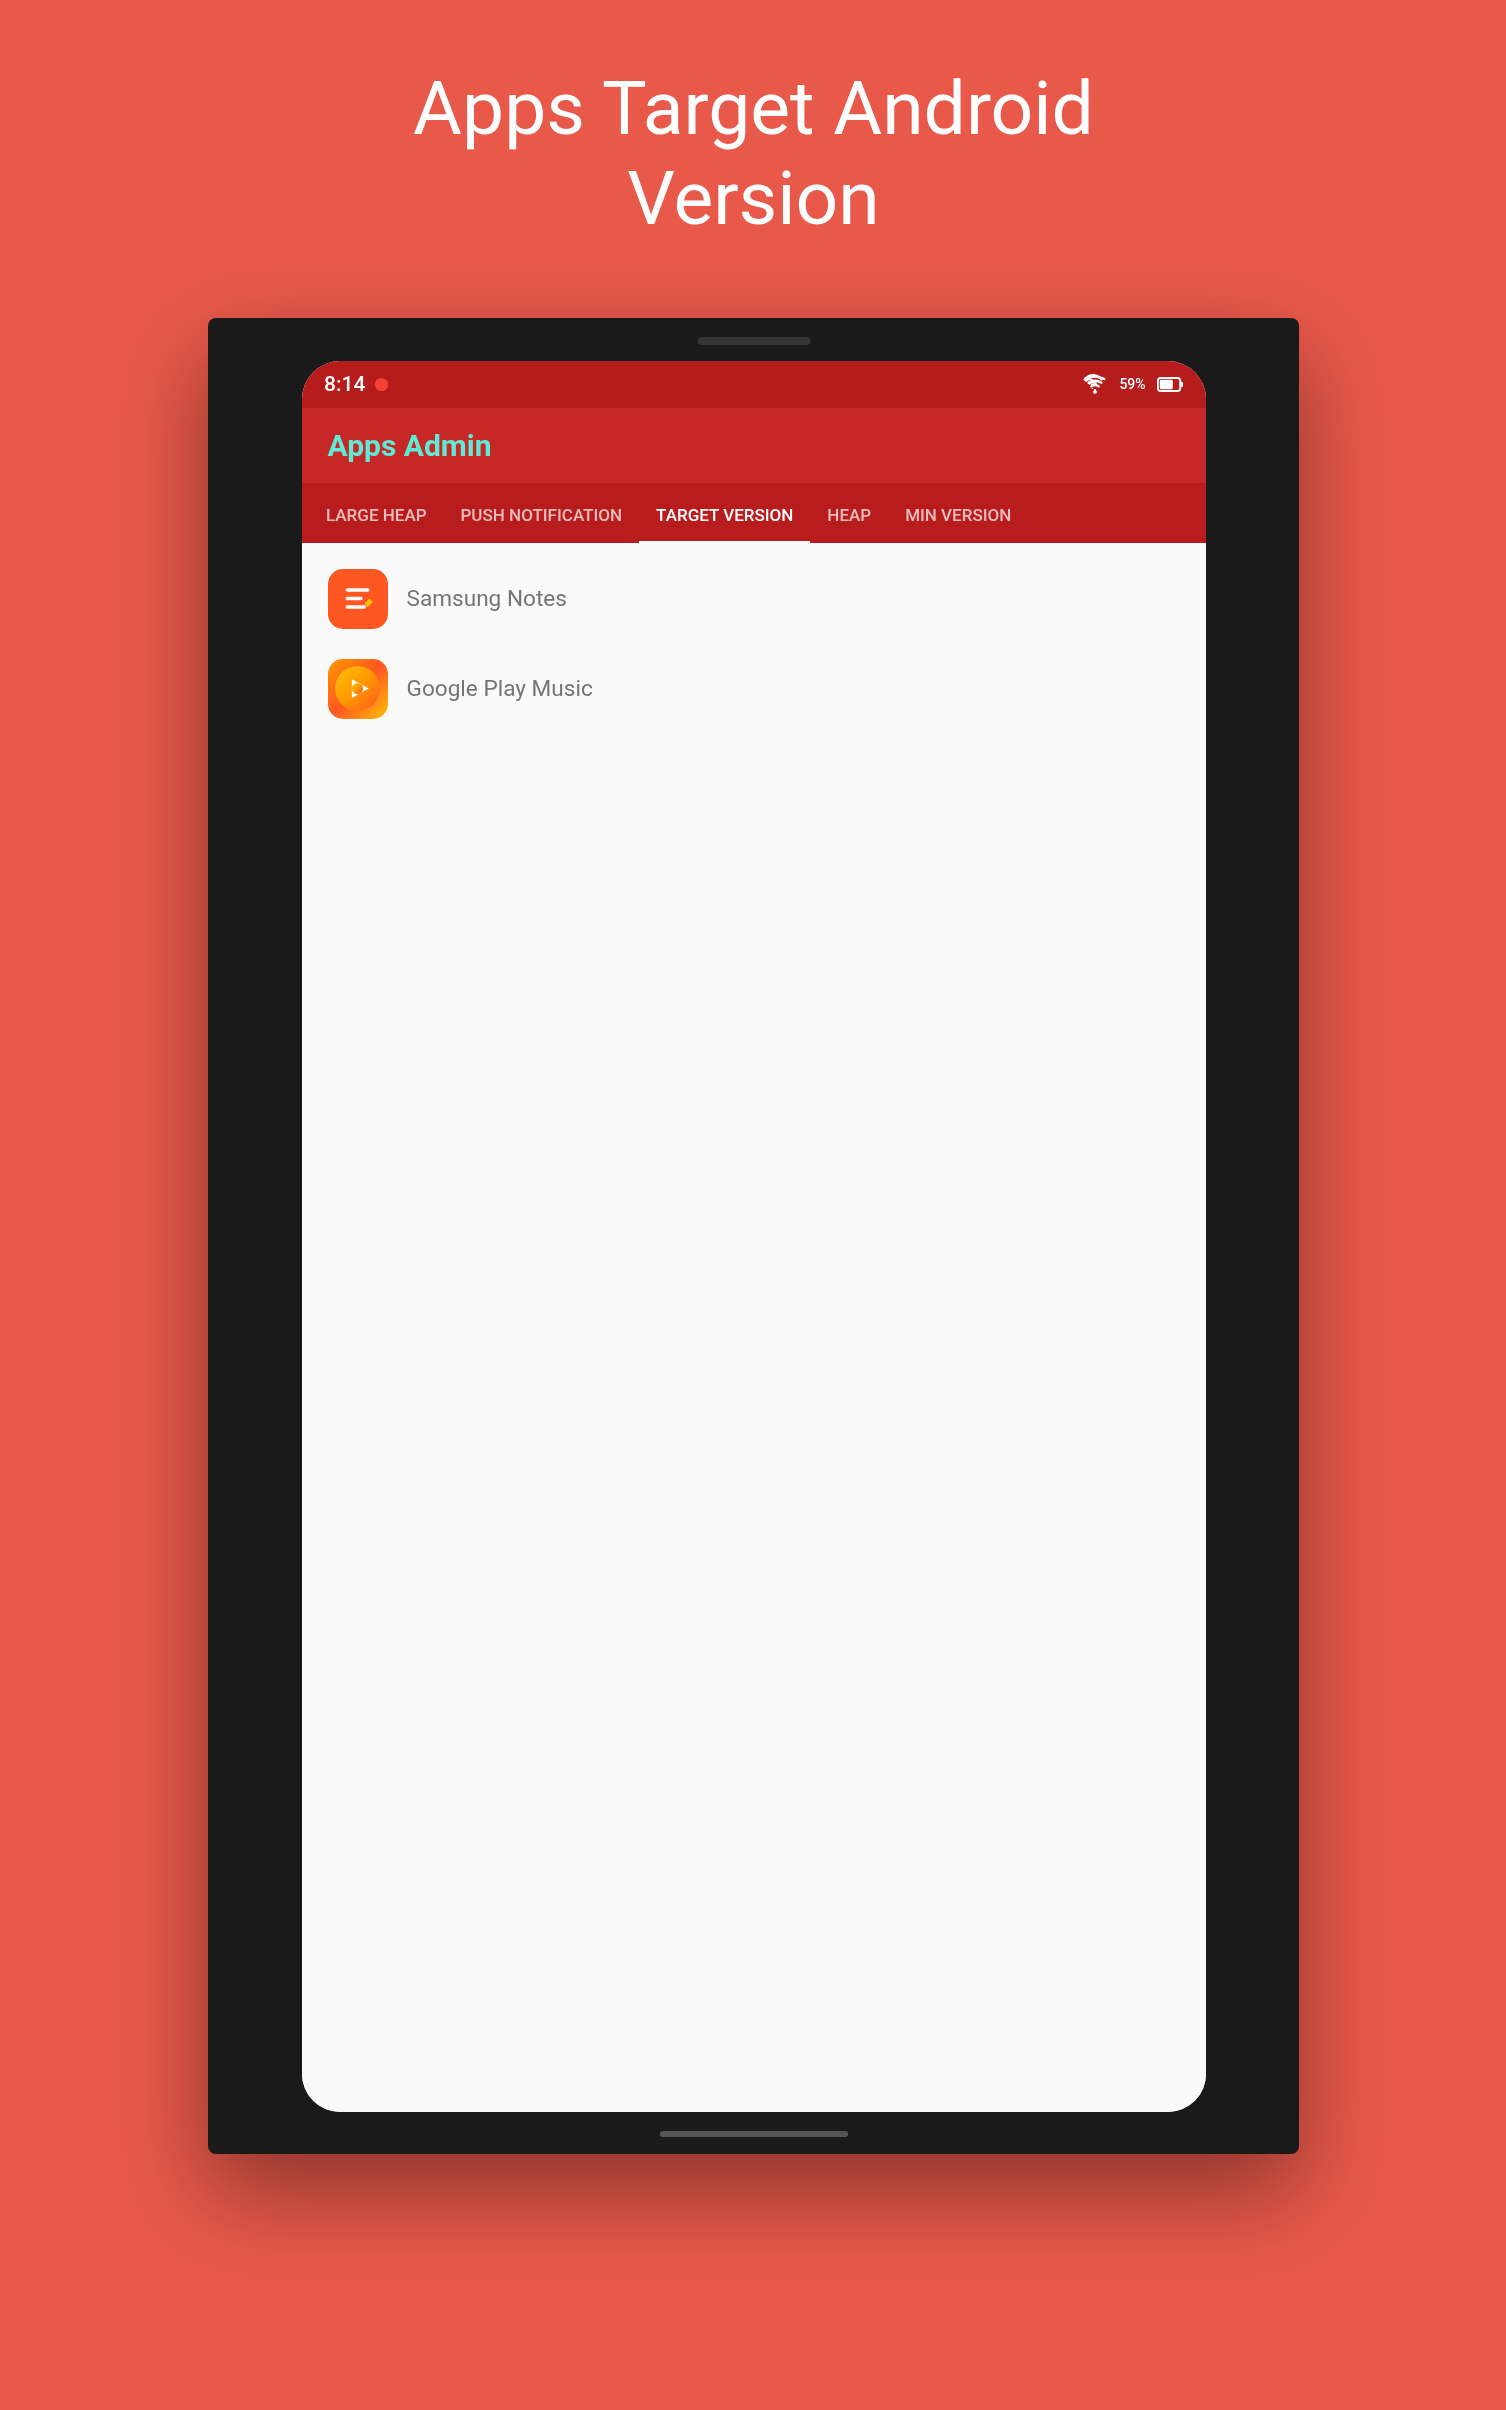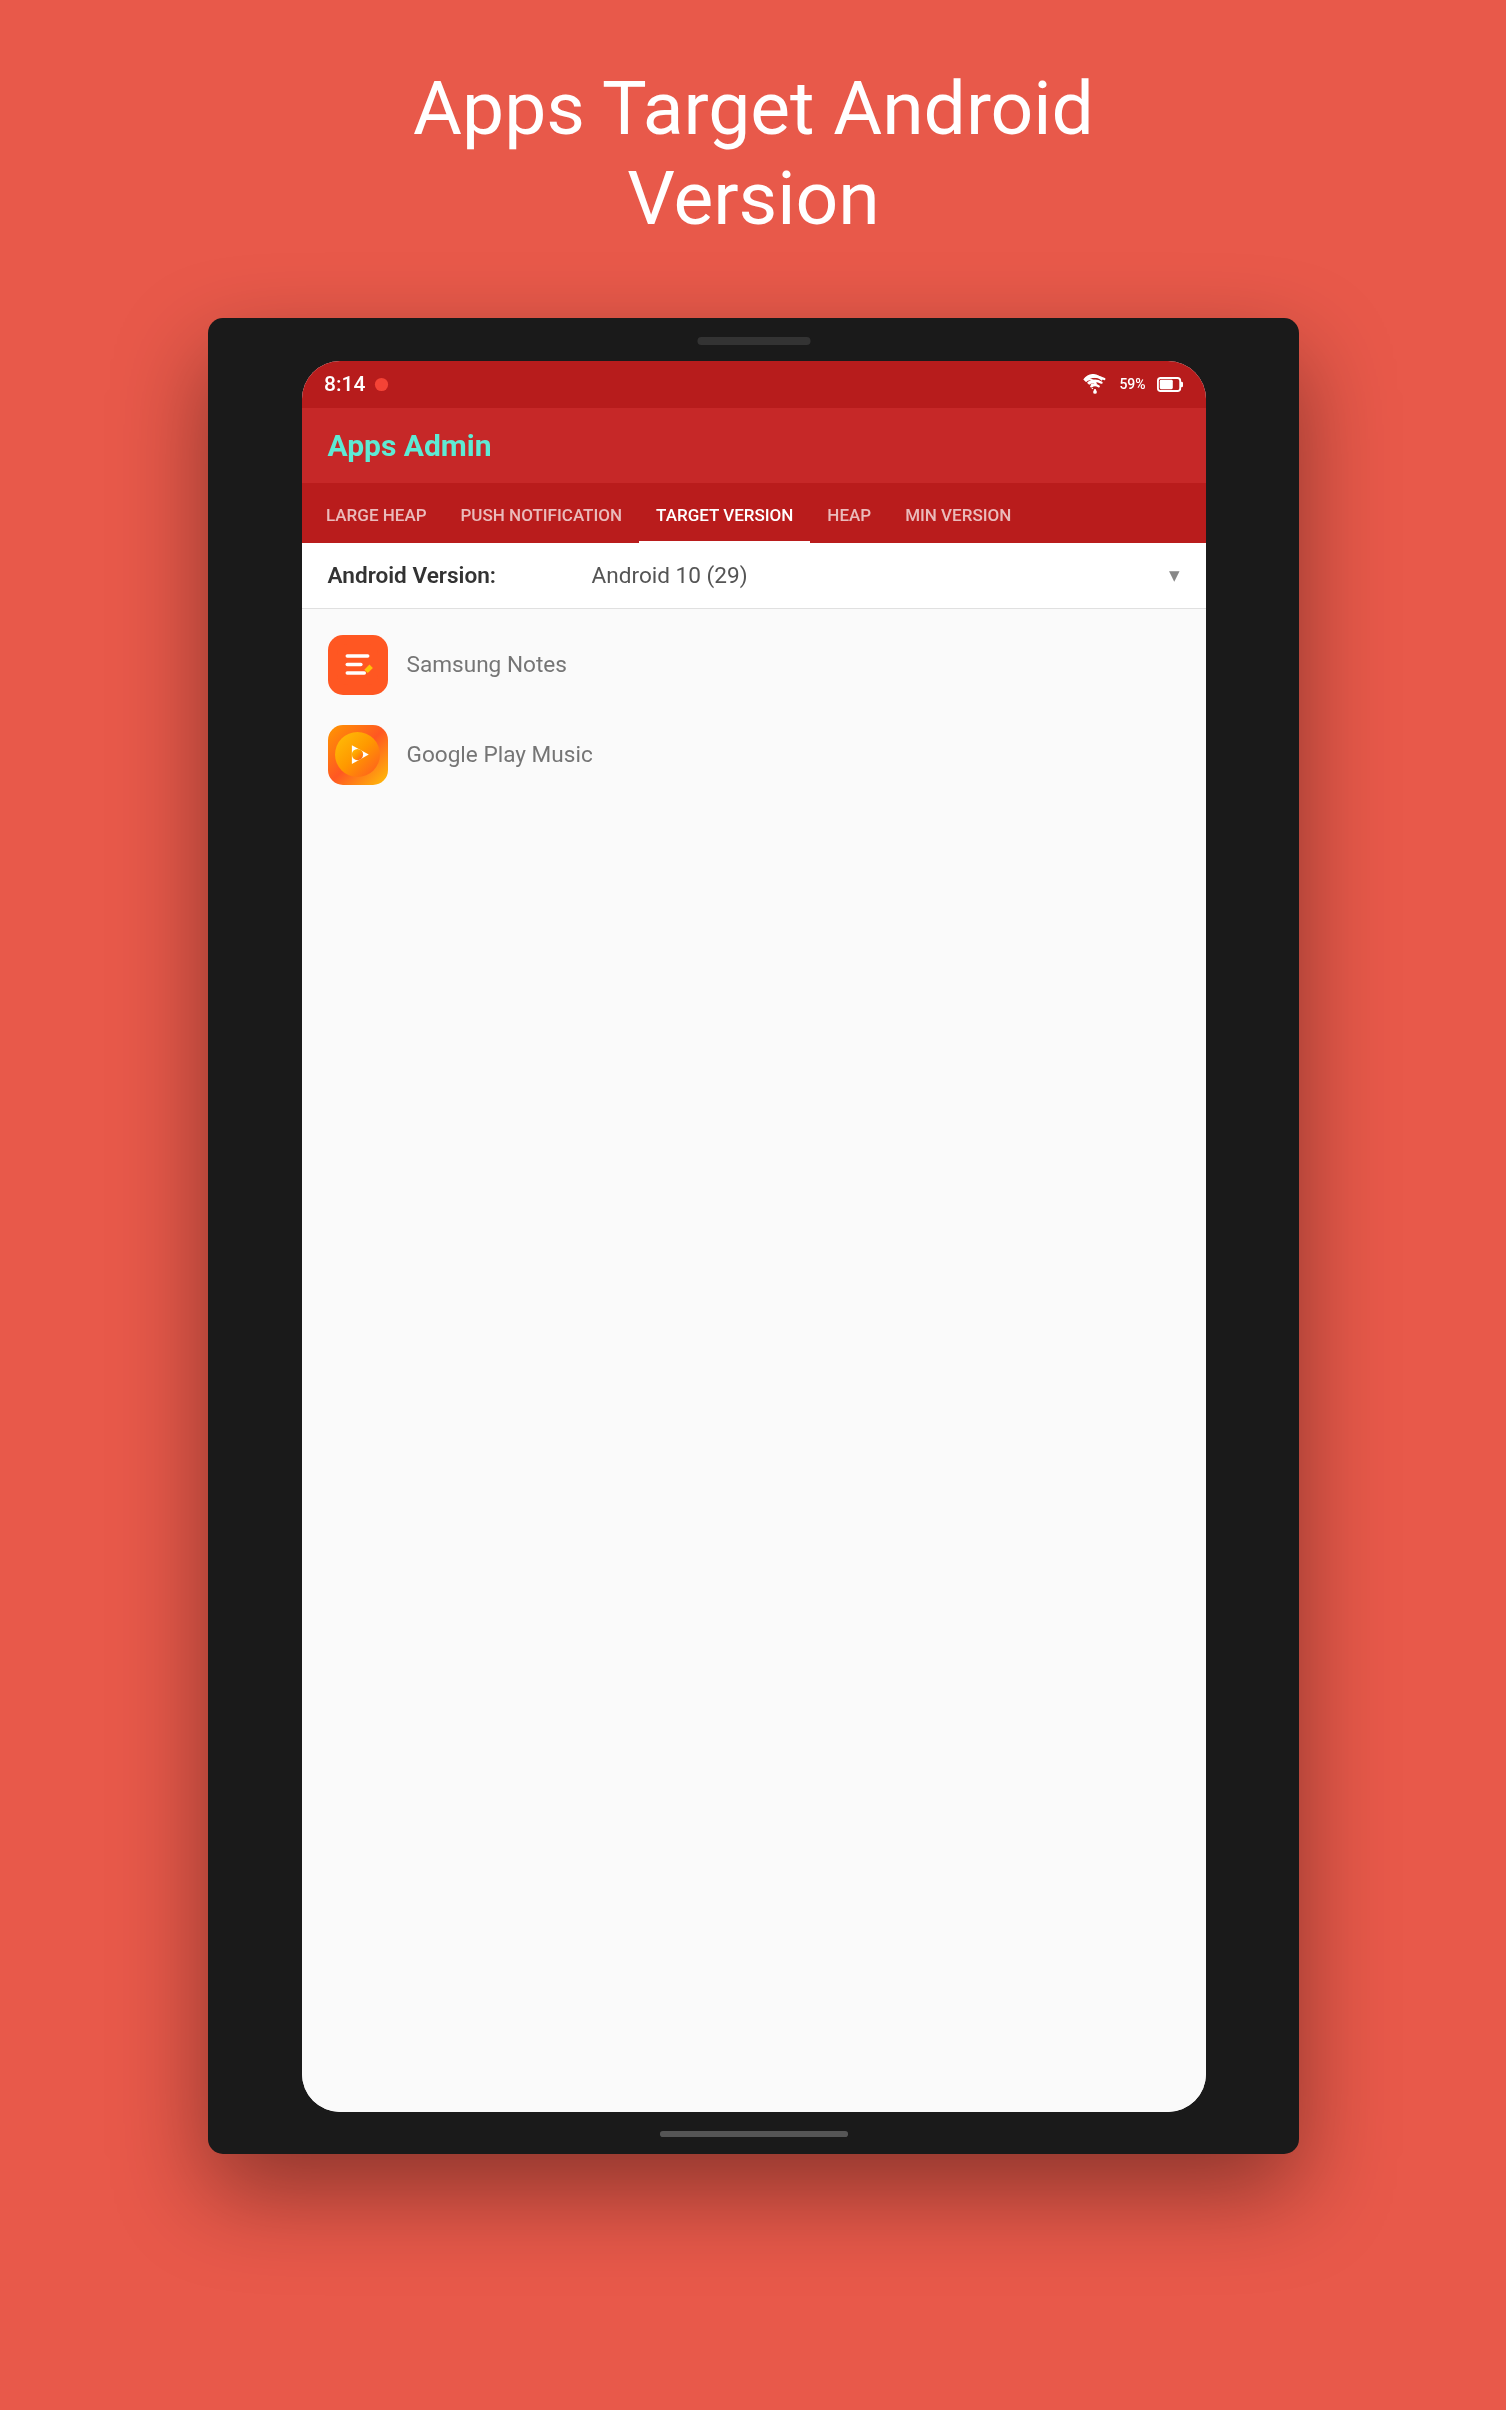--- a/index.html
+++ b/index.html
@@ -24,21 +24,21 @@
       margin-bottom: 75px;
       line-height: 1.2;
       width: 847px;
     }
 
     
     .tablet-outer {
       width: 1091px;
       height: 1836px;
       background: #1a1a1a;
-      border-radius: 15px;
+      border-radius: 8px;
       display: flex;
       align-items: center;
       justify-content: center;
       position: relative;
       box-shadow: 0 38px 94px rgba(0,0,0,0.4);
     }
 
     
     .tablet-outer::before {
       content: '';
@@ -291,25 +291,20 @@
       <div class="tab">
         <span>HEAP</span>
       </div>
       <div class="tab">
         <span>MIN VERSION</span>
       </div>
     </div>
 
     <div class="content-area">
 
-      <div class="version-selector-row">
-        <span class="version-label">Android Version:</span>
-        <span class="version-value">Android 10 (29)</span>
-        <span class="version-dropdown-icon">▾</span>
-      </div>
 
       <div class="app-list">
 
         <div class="app-list-item">
           <div class="app-icon app-icon-samsung-notes">
             <svg class="samsung-notes-svg" viewBox="0 0 48 48">
               <rect width="48" height="48" rx="12" fill="#ff5722"></rect>
               <rect x="10" y="12" width="28" height="4" rx="2" fill="white"></rect>
               <rect x="10" y="22" width="20" height="4" rx="2" fill="white"></rect>
               <rect x="10" y="32" width="24" height="4" rx="2" fill="white"></rect>

